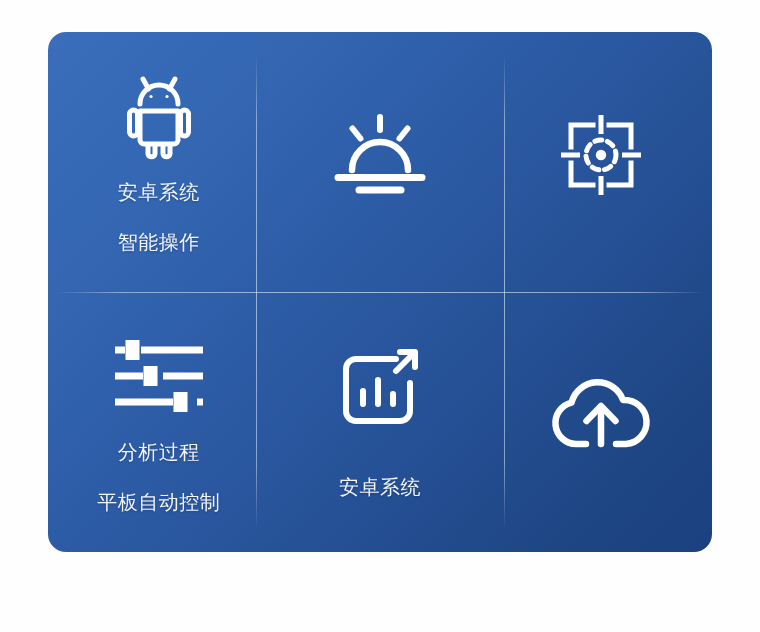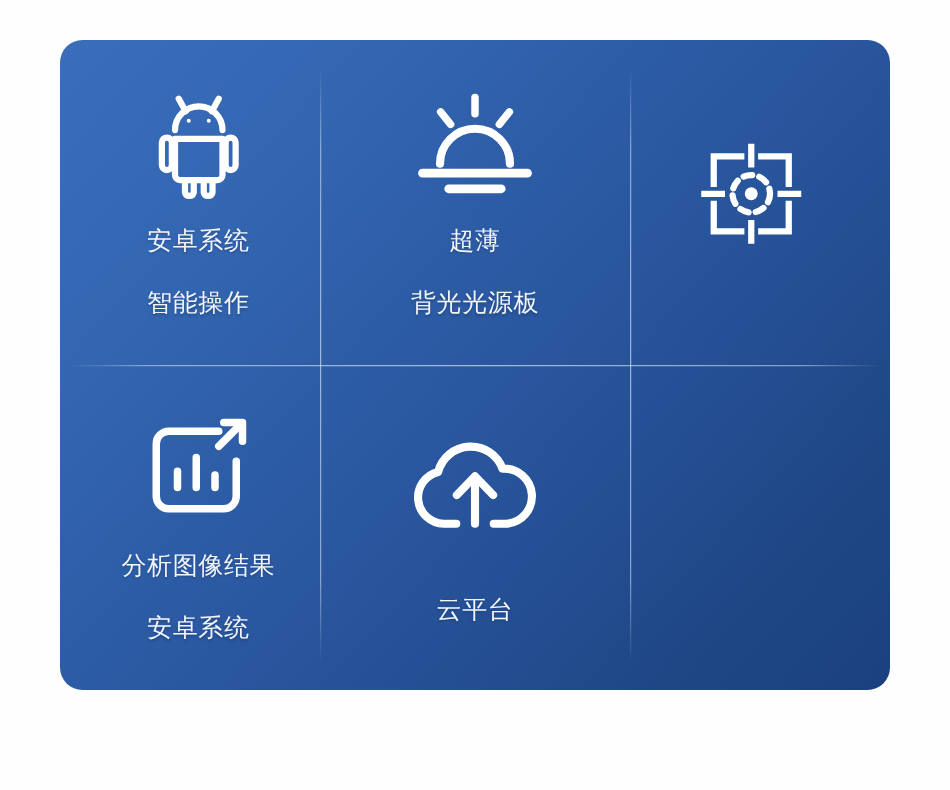--- a/index.html
+++ b/index.html
@@ -157,24 +157,20 @@
             <line x1="52" y1="4" x2="52" y2="17"></line>
             <line x1="24.5" y1="15.5" x2="32.5" y2="25.5"></line>
             <line x1="79.5" y1="15.5" x2="71.5" y2="25.5"></line>
 
             <path d="M24 57 A28 28 0 0 1 80 57" stroke-width="6.5"></path>
 
             <line x1="10" y1="64.5" x2="94" y2="64.5" stroke-width="7"></line>
             <line x1="31" y1="77" x2="73" y2="77" stroke-width="7"></line>
           </svg>
         </div>
-        <div class="cell-label">
-          <span class="l1">超薄</span>
-          <span class="l2">背光光源板</span>
-        </div>
       </div>
 
       <div class="cell">
         <div class="icon-wrap">
           <svg width="92" height="92" viewBox="0 0 92 92" fill="none" stroke="#ffffff" stroke-width="5" stroke-linecap="butt">
 
             <path d="M16 40.5 L16 16 L40.5 16"></path>
             <path d="M51.5 16 L76 16 L76 40.5"></path>
             <path d="M76 51.5 L76 76 L51.5 76"></path>
             <path d="M40.5 76 L16 76 L16 51.5"></path>
@@ -186,53 +182,73 @@
 
             <circle cx="46" cy="46" r="15" stroke-width="5" stroke-linecap="round" stroke-dasharray="7 5.8"></circle>
 
             <circle cx="46" cy="46" r="5.2" fill="#ffffff" stroke="none"></circle>
           </svg>
         </div>
         <div class="cell-label">
         </div>
       </div>
 
+      <div class="cell">
+        <div class="icon-wrap">
+          <svg width="96" height="80" viewBox="0 0 96 80" fill="none" stroke="#ffffff" stroke-linecap="butt">
+
+            <line x1="4" y1="14" x2="14" y2="14" stroke-width="7"></line>
+            <line x1="30" y1="14" x2="92" y2="14" stroke-width="7"></line>
+            <rect x="14.5" y="4" width="14" height="20" fill="#ffffff" stroke="none"></rect>
+
+            <line x1="4" y1="40" x2="32" y2="40" stroke-width="7"></line>
+            <line x1="52" y1="40" x2="92" y2="40" stroke-width="7"></line>
+            <rect x="32.5" y="30" width="14" height="20" fill="#ffffff" stroke="none"></rect>
+
+            <line x1="4" y1="66" x2="62" y2="66" stroke-width="7"></line>
+            <line x1="86" y1="66" x2="92" y2="66" stroke-width="7"></line>
+            <rect x="62.5" y="56" width="14" height="20" fill="#ffffff" stroke="none"></rect>
+          </svg>
+        </div>
+        <div class="cell-label">
+          <span class="l1">分析过程</span>
+          <span class="l2">平板自动控制</span>
+        </div>
+      </div>
 
       <div class="cell">
         <div class="icon-wrap">
           <svg width="92" height="86" viewBox="0 0 92 86" fill="none" stroke="#ffffff" stroke-width="6" stroke-linecap="round" stroke-linejoin="round">
 
             <path d="M62 12 L22 12 A10 10 0 0 0 12 22 L12 64 A10 10 0 0 0 22 74 L66 74 A10 10 0 0 0 76 64 L76 36"></path>
 
             <path d="M62 24 L80 6"></path>
             <path d="M66 5 L81 5 L81 20"></path>
 
             <line x1="29" y1="57" x2="29" y2="44" stroke-width="6"></line>
             <line x1="44" y1="57" x2="44" y2="33" stroke-width="6"></line>
             <line x1="59" y1="57" x2="59" y2="47" stroke-width="6"></line>
           </svg>
         </div>
         <div class="cell-label">
-          <span class="l1">分析图像结果</span>
           <span class="l2">安卓系统</span>
         </div>
       </div>
 
       <div class="cell">
         <div class="icon-wrap">
           <svg width="110" height="82" viewBox="0 0 110 82" fill="none" stroke="#ffffff" stroke-width="6.5" stroke-linecap="round" stroke-linejoin="round">
 
             <path d="M40 70 L30 70 A21 21 0 0 1 25.5 28.6 A27 27 0 0 1 77 26 A20 20 0 0 1 80 70 L70 70"></path>
 
             <line x1="55" y1="70" x2="55" y2="33"></line>
             <path d="M40.5 47 L55 32 L69.5 47"></path>
           </svg>
         </div>
         <div class="cell-label">
-          <span class="l2">云平台</span>
         </div>
       </div>
 
     </div>
 
     <div class="divider v v1"></div>
     <div class="divider v v2"></div>
     <div class="divider h"></div>
 
   </div>

